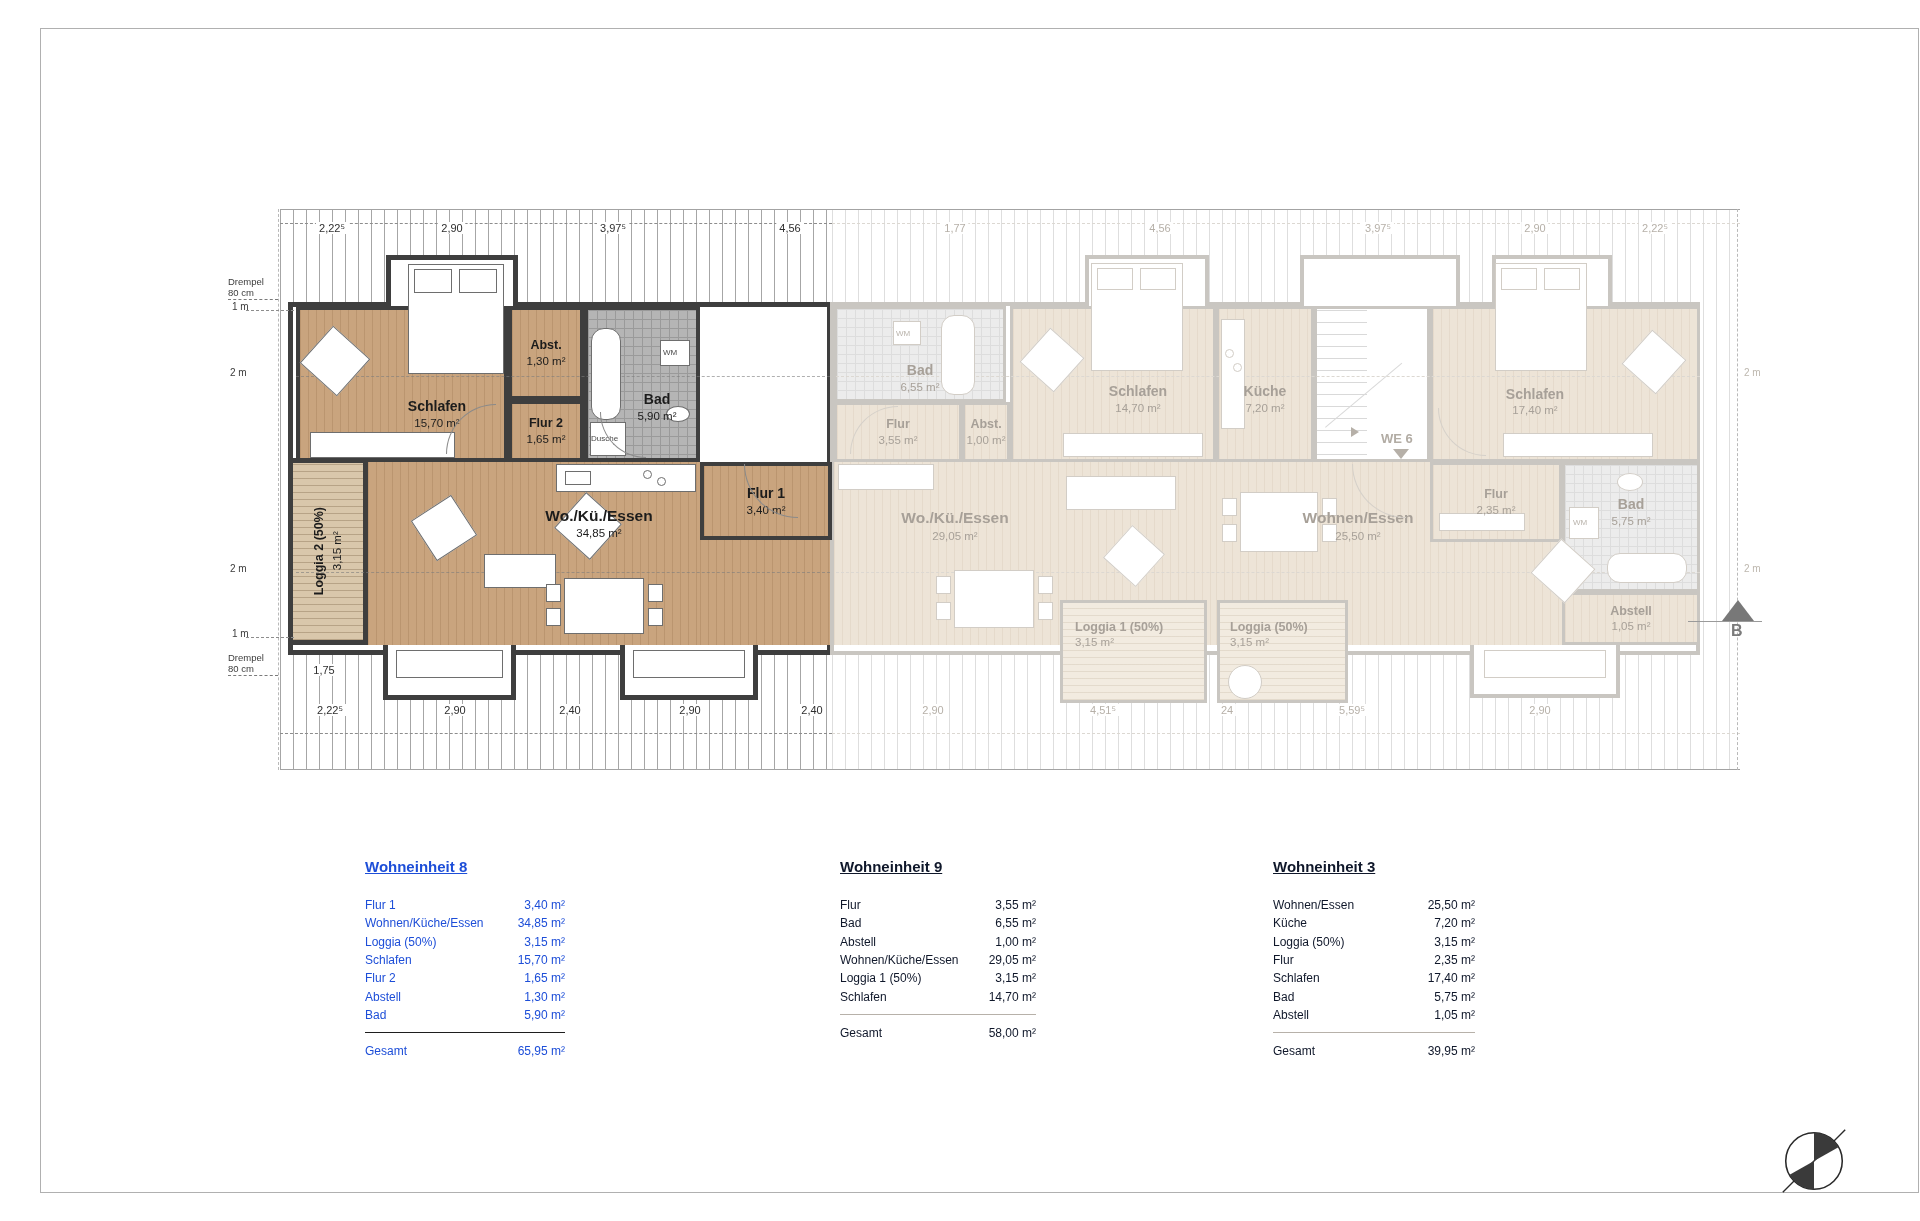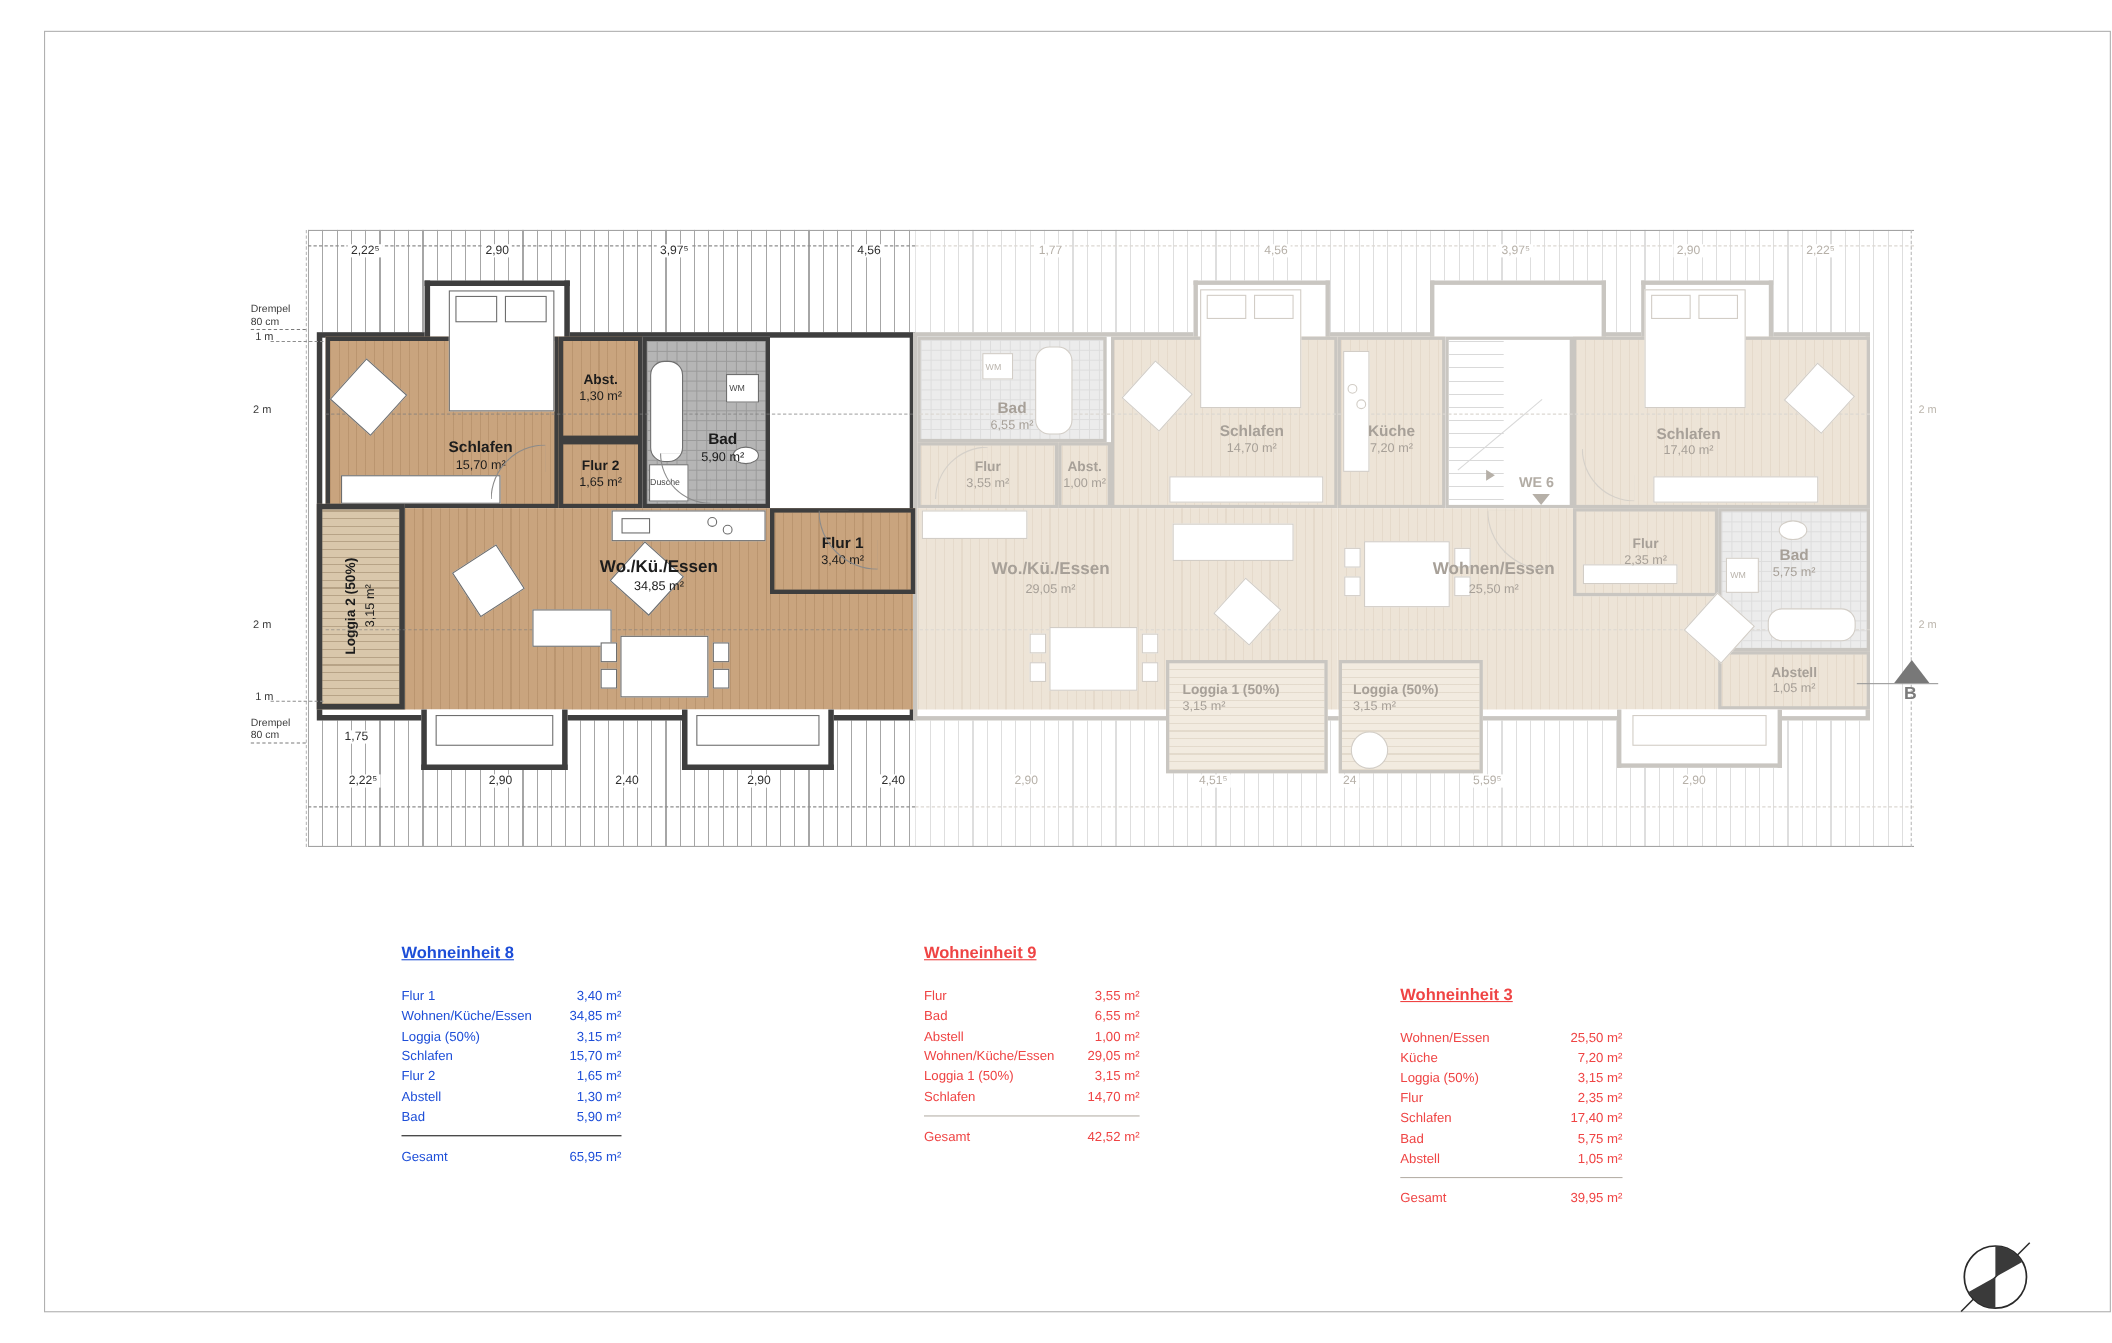--- a/index.html
+++ b/index.html
@@ -63,21 +63,21 @@
   .dim{position:absolute;transform:translateX(-50%);font-size:11px;color:#2e2e2e;background:#fff;padding:0 3px;white-space:nowrap;z-index:5}
   .dim.f{color:#b6b0a8}
   .side{position:absolute;font-size:10px;color:#3c3c3c;white-space:nowrap;z-index:5}
   .side.f{color:#bdb7ae}
   .drempel{position:absolute;font-size:9.5px;line-height:11px;color:#3c3c3c;border-bottom:1px dashed #7a7a7a;padding-bottom:1px;z-index:5}
   
   .tbl{position:absolute;font-size:12px;color:#1d4ed8}
   .tbl .title{display:inline-block;font-size:15px;font-weight:bold;text-decoration:underline;margin-bottom:21px;white-space:nowrap}
   .trow{display:flex;justify-content:space-between;height:18.3px;align-items:center}
   .rule{border-top:1.5px solid #1e1e1e;margin-top:8px;margin-bottom:9px}
-  .tbl.f{color:#ef4444}
+  .tbl.f{color:#0f172a}
   .tbl.f .rule{border-top-color:#b7b1a9}
   #b-label{position:absolute;font-weight:bold;font-size:16px;color:#7b7b7b;z-index:5}
 </style>
 </head>
 <body>
 
 <div id="stage">
   <div id="sheet-border"></div>
 
   <div class="abs hatch-d" style="left:280px;top:209px;width:552px;height:561px"></div>
@@ -447,25 +447,25 @@
         <span>Loggia 1 (50%)</span>
         <span>3,15 m²</span>
       </div>
     <div class="trow">
         <span>Schlafen</span>
         <span>14,70 m²</span>
       </div>
     <div class="rule"></div>
     <div class="trow">
         <span>Gesamt</span>
-        <span>42,52 m²</span>
-      </div>
-  </div>
-
-  <div class="tbl f" style="left:1273px;top:896px;width:202px">
+        <span>58,00 m²</span>
+      </div>
+  </div>
+
+  <div class="tbl f" style="left:1273px;top:858px;width:202px">
     <span class="title">Wohneinheit 3</span>
     <div class="trow">
         <span>Wohnen/Essen</span>
         <span>25,50 m²</span>
       </div>
     <div class="trow">
         <span>Küche</span>
         <span>7,20 m²</span>
       </div>
     <div class="trow">

